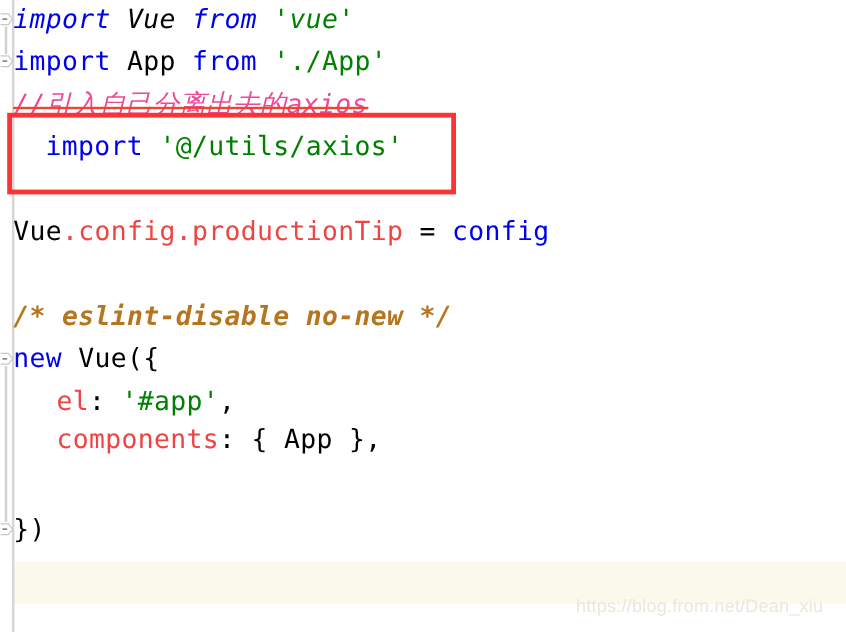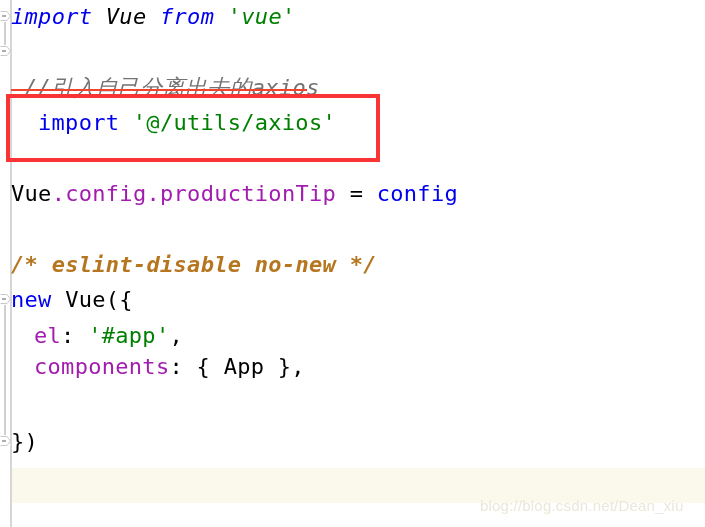--- a/index.html
+++ b/index.html
@@ -57,30 +57,30 @@
   }
   .line {
     position: absolute;
     left: 0;
     height: 32px;
     line-height: 32px;
     white-space: pre;
     font-size: 22px;
     letter-spacing: 0.3px;
   }
-  .ind1 { padding-left: 23px; }
+  .ind1 { padding-left: 36px; }
 
   
   .kw      { color: #0000ee; }          
   .plain   { color: #000000; }
   .str     { color: #008000; }          
-  .prop    { color: #a21caf; }          
+  .prop    { color: #ef4444; }          
   .tag     { color: #2a6fd6; }          
   .punc    { color: #000000; }
-  .cmt-line{ color: #737373; font-style: italic; padding-left: 13px; }
+  .cmt-line{ color: #ec4899; font-style: italic; }
   .cmt-blk { color: #b5761f; font-style: italic; font-weight: bold; }
 
   
   .strike {
     position: absolute;
     background: #f0442f;
     height: 2px;
   }
   
   .squiggle {
@@ -158,31 +158,32 @@
             <line x1="2" y1="7" x2="6" y2="7" stroke="#8c8c8c" stroke-width="1.4"></line>
           </svg>
         </div>
         <div class="fold-line" style="top: 22px; height: 23.4px;"></div>
         <div class="fold-line" style="top: 305.2px; height: 129.6px;"></div>
       </div>
   </div>
 
   <div id="code">
       <div class="line" style="top: 1px; font-style: italic;"><span class="kw">import</span><span class="plain"> </span><span class="plain">Vue</span><span class="plain"> </span><span class="kw">from</span><span class="plain"> </span><span class="str">'vue'</span></div>
+      <div class="line" style="top: 36.4px;"><span class="kw">import</span><span class="plain"> </span><span class="plain">App</span><span class="plain"> </span><span class="kw">from</span><span class="plain"> </span><span class="str">'./App'</span></div>
       <div class="line" style="top: 71.8px;"><span class="cmt-line">//引入自己分离出去的axios</span></div>
       <div class="strike" style="left: 0px; top: 88.8px; width: 296px;"></div>
       <div class="squiggle" style="left: 204px; top: 97.8px; width: 92px;"></div>
       <div class="line" style="top: 107.2px; margin-left: 27px;"><span class="kw">import</span><span class="plain"> </span><span class="str">'@/utils/axios'</span></div>
       <div class="line" style="top: 142.6px;"></div>
       <div class="line" style="top: 178px;"><span class="plain">Vue</span><span class="prop">.config.productionTip</span><span class="plain"> = </span><span class="kw">config</span></div>
       <div class="line" style="top: 213.4px;"></div>
       <div class="line" style="top: 248.8px;"><span class="cmt-blk">/* eslint-disable no-new */</span></div>
       <div class="line" style="top: 284.2px;"><span class="kw">new</span><span class="plain"> </span><span class="plain">Vue</span><span class="punc">({</span></div>
       <div class="line ind1" style="top: 319.6px;"><span class="prop">el</span><span class="plain">: </span><span class="str">'#app'</span><span class="punc">,</span></div>
       <div class="line ind1" style="top: 351px;"><span class="prop">components</span><span class="plain">: { </span><span class="plain">App</span><span class="plain"> },</span></div>
       <div class="line" style="top: 425.8px;"><span class="punc">})</span></div>
     </div>
 
   <div id="red-box"></div>
 
-  <div id="watermark">blog://blog.csdn.net/Dean_xiu</div>
+  <div id="watermark">https://blog.from.net/Dean_xiu</div>
 
 </div>
 
 </body></html>

